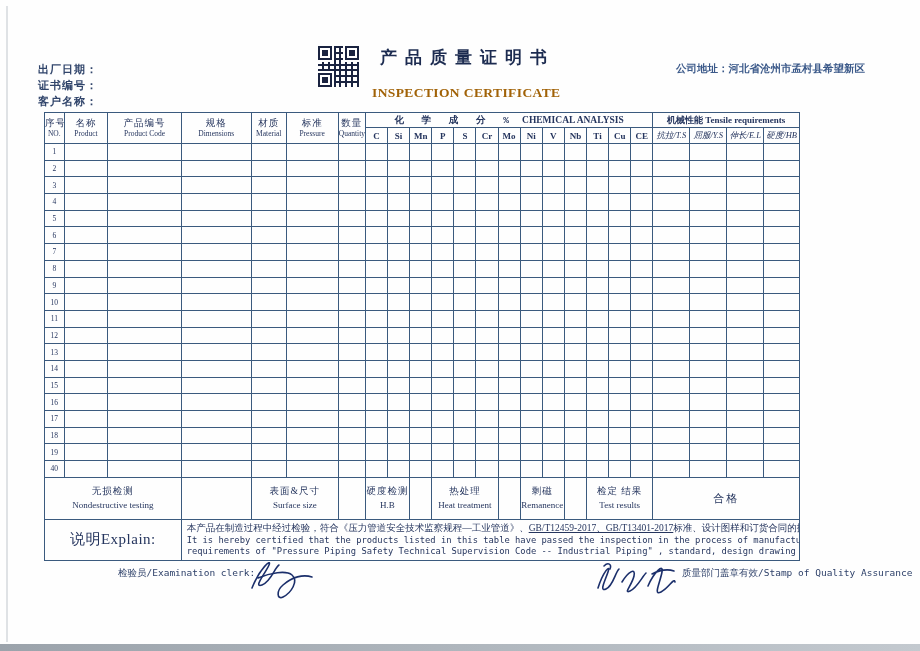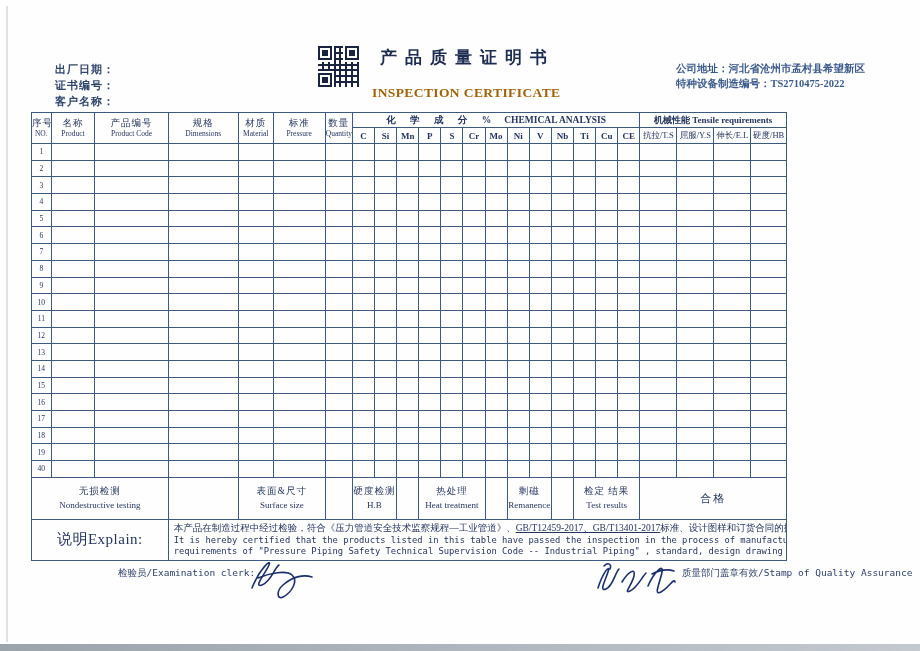--- a/index.html
+++ b/index.html
@@ -2,40 +2,40 @@
 <html><head>
 <meta charset="utf-8">
 <style>
   html,body{margin:0;padding:0;background:#ffffff;}
   .page{position:relative;width:920px;height:651px;background:#fefefe;overflow:hidden;
         font-family:"Liberation Serif","DejaVu Serif",serif;color:#25355e;}
   .scan-edge-left{position:absolute;left:6px;top:6px;width:2px;height:636px;background:#dfe2e5;}
   .scan-edge-bottom{position:absolute;left:0;bottom:0;width:920px;height:7px;
         background:linear-gradient(to right,#9ba3ab,#c3c9cf);}
   .hdr-left{position:absolute;left:38px;top:61px;font-size:11px;font-weight:bold;
-        color:#31456b;line-height:16px;letter-spacing:1px;margin-left:17px;}
+        color:#31456b;line-height:16px;letter-spacing:1px;}
   .qr{position:absolute;left:318px;top:45px;width:41px;height:43px;fill:#1a2340;}
   .title-block{position:absolute;left:372px;top:46px;width:240px;}
   .title-cn{font-size:17px;font-weight:bold;letter-spacing:8px;color:#1c2b50;white-space:nowrap;
         margin-left:8px;}
   .title-en{font-size:13.5px;font-weight:bold;letter-spacing:0.4px;color:#a16207;margin-top:16px;white-space:nowrap;}
   .maker{position:absolute;left:676px;top:62px;font-size:10.5px;font-weight:bold;
         color:#3c5a8a;line-height:14.5px;white-space:nowrap;}
-  table.cert{position:absolute;left:31px;top:112px;width:756px;border-collapse:collapse;
+  table.cert{position:absolute;left:44px;top:112px;width:756px;border-collapse:collapse;
         table-layout:fixed;color:#25355e;}
   table.cert td{border:1px solid #3b5a7e;padding:0;text-align:center;vertical-align:middle;
         overflow:hidden;white-space:nowrap;}
   tr.hrowA{height:15px;} tr.hrowB{height:16px;}
   .hcn{font-size:9.5px;letter-spacing:1px;line-height:12px;}
   .hen{font-size:7.5px;line-height:10px;font-family:"Liberation Serif",serif;}
   .chem-h{font-size:9.5px;font-weight:bold;}
-  .chem-h .sp{letter-spacing:6px;}
+  .chem-h .sp{letter-spacing:6px;font-family:Liberation Mono, monospace;}
   .mech-h{font-size:9px;font-weight:bold;}
   .elem{font-size:9px;font-weight:bold;}
-  .mcol{font-size:8.5px;}
+  .mcol{font-size:8.5px;font-style:italic;}
   tr.drow{height:16.7px;}
   tr.drow td.num{font-size:7.5px;}
   tr.srow{height:42px;}
   .scn{font-size:9.5px;letter-spacing:1px;line-height:15px;}
   .sen{font-size:9px;line-height:13px;}
   .verdict{font-size:11px;letter-spacing:2px;}
   tr.xrow{height:38px;}
   .explain-label{font-size:15px;letter-spacing:0.5px;}
   .explain-body{text-align:left !important;padding:2px 3px 2px 5px !important;}
   .x-cn{font-size:9.5px;line-height:13px;}
@@ -214,21 +214,20 @@
       <rect x="20" y="20" width="1" height="1"></rect>
     </svg>
 
   <div class="title-block">
     <div class="title-cn">产品质量证明书</div>
     <div class="title-en">INSPECTION CERTIFICATE</div>
   </div>
 
   <div class="maker">
     <div>公司地址：河北省沧州市孟村县希望新区</div>
-    <div>特种设备制造编号：TS2710475-2022</div>
   </div>
 
   <table class="cert">
     <colgroup id="cols">
         <col style="width: 2.6%;">
         <col style="width: 5.8%;">
         <col style="width: 9.7%;">
         <col style="width: 9.3%;">
         <col style="width: 4.6%;">
         <col style="width: 6.9%;">

